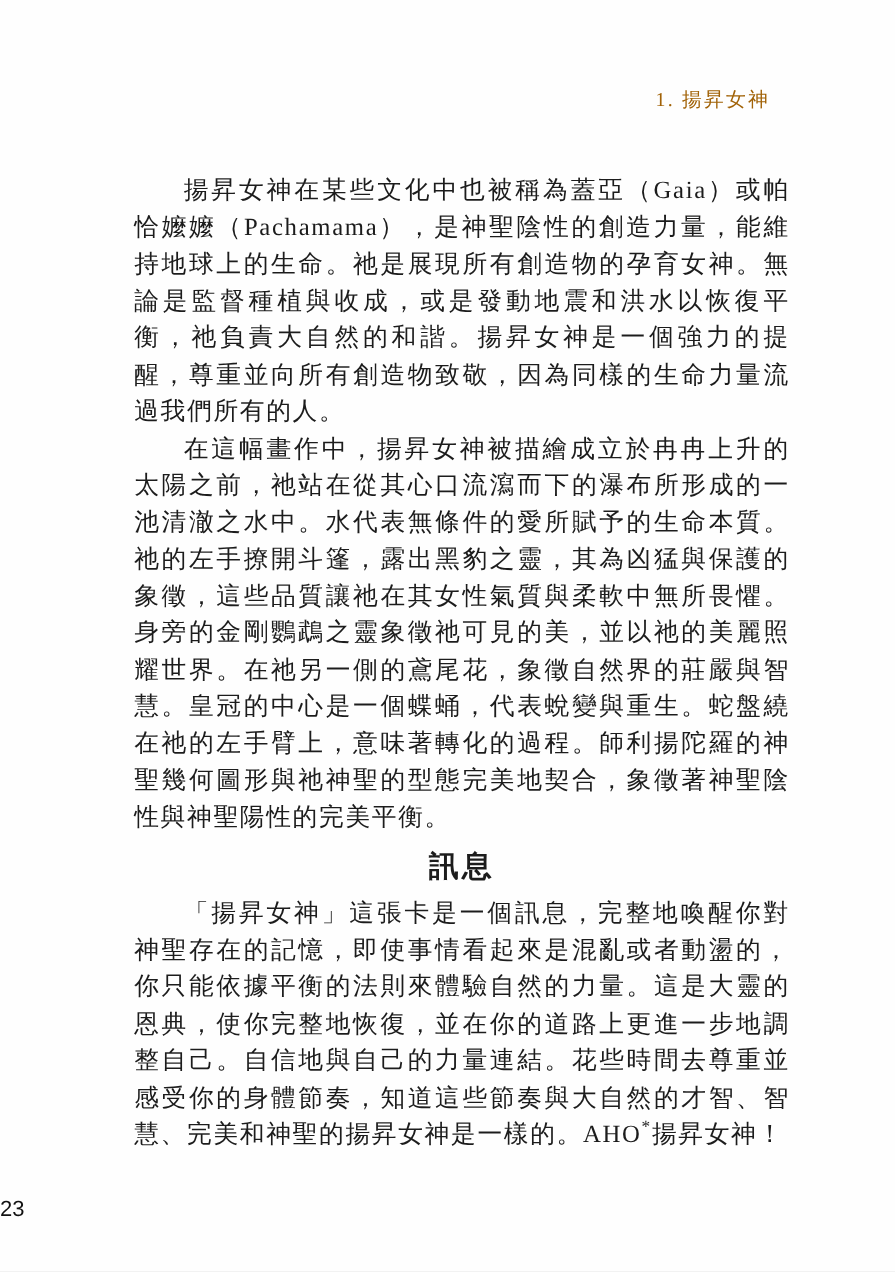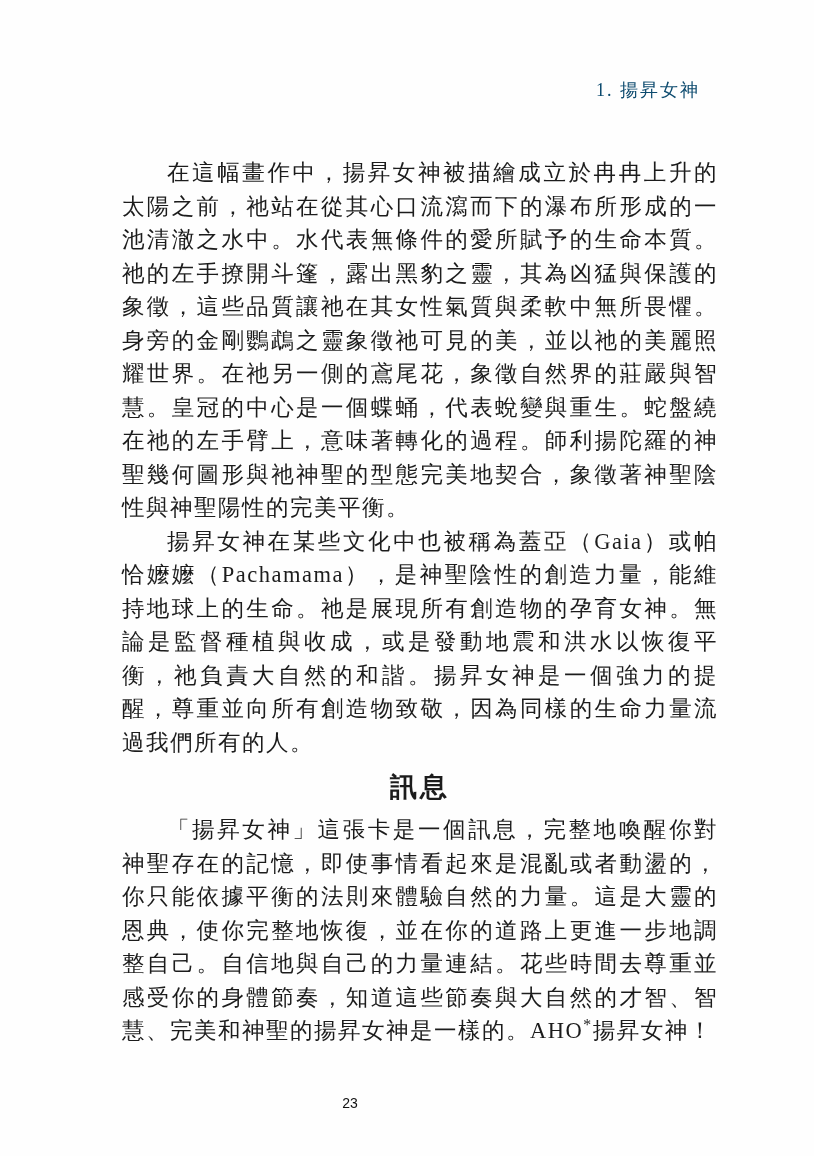--- a/index.html
+++ b/index.html
@@ -18,21 +18,21 @@
     color: #1c1c1c;
   }
   .running-header {
     position: absolute;
     top: 78px;
     left: 0;
     width: 700px;
     text-align: right;
     font-size: 18px;
     letter-spacing: 2px;
-    color: #0c4a6e;
+    color: #a16207;
   }
   .text-block {
     position: absolute;
     top: 156px;
     left: 122px;
     width: 596px;
     font-size: 22.5px;
     line-height: 33.5px;
     text-align: justify;
     letter-spacing: 1.5px;
@@ -53,38 +53,38 @@
   .star {
     font-size: 0.7em;
     vertical-align: super;
     line-height: 0;
   }
   .page-number {
     position: absolute;
     bottom: 45px;
     left: 0;
     width: 700px;
-    text-align: center;
+    text-align: left;
     font-family: "Liberation Sans", "DejaVu Sans", sans-serif;
-    font-size: 14px;
+    font-size: 20px;
     color: #111111;
   }
 </style>
 </head>
 <body>
 
 <div class="page">
 
   <div class="running-header">1. 揚昇女神</div>
 
   <div class="text-block">
 
+    <p>揚昇女神在某些文化中也被稱為蓋亞（Gaia）或帕恰嬤嬤（Pachamama），是神聖陰性的創造力量，能維持地球上的生命。祂是展現所有創造物的孕育女神。無論是監督種植與收成，或是發動地震和洪水以恢復平衡，祂負責大自然的和諧。揚昇女神是一個強力的提醒，尊重並向所有創造物致敬，因為同樣的生命力量流過我們所有的人。</p>
+
     <p>在這幅畫作中，揚昇女神被描繪成立於冉冉上升的太陽之前，祂站在從其心口流瀉而下的瀑布所形成的一池清澈之水中。水代表無條件的愛所賦予的生命本質。祂的左手撩開斗篷，露出黑豹之靈，其為凶猛與保護的象徵，這些品質讓祂在其女性氣質與柔軟中無所畏懼。身旁的金剛鸚鵡之靈象徵祂可見的美，並以祂的美麗照耀世界。在祂另一側的鳶尾花，象徵自然界的莊嚴與智慧。皇冠的中心是一個蝶蛹，代表蛻變與重生。蛇盤繞在祂的左手臂上，意味著轉化的過程。師利揚陀羅的神聖幾何圖形與祂神聖的型態完美地契合，象徵著神聖陰性與神聖陽性的完美平衡。</p>
-
-    <p>揚昇女神在某些文化中也被稱為蓋亞（Gaia）或帕恰嬤嬤（Pachamama），是神聖陰性的創造力量，能維持地球上的生命。祂是展現所有創造物的孕育女神。無論是監督種植與收成，或是發動地震和洪水以恢復平衡，祂負責大自然的和諧。揚昇女神是一個強力的提醒，尊重並向所有創造物致敬，因為同樣的生命力量流過我們所有的人。</p>
 
     <h2 class="section-heading">訊息</h2>
 
     <p><span>「揚昇女神」這張卡是一個訊息，完整地喚醒你對神聖存在的記憶，即使事情看起來是混亂或者動盪的，你只能依據平衡的法則來體驗自然的力量。這是大靈的恩典，使你完整地恢復，並在你的道路上更進一步地調整自己。自信地與自己的力量連結。花些時間去尊重並感受你的身體節奏，知道這些節奏與大自然的才智、智慧、完美和神聖的揚昇女神是一樣的。AHO</span><span class="star">*</span><span>揚昇女神！</span></p>
 
   </div>
 
   <div class="page-number">23</div>
 
 </div>

